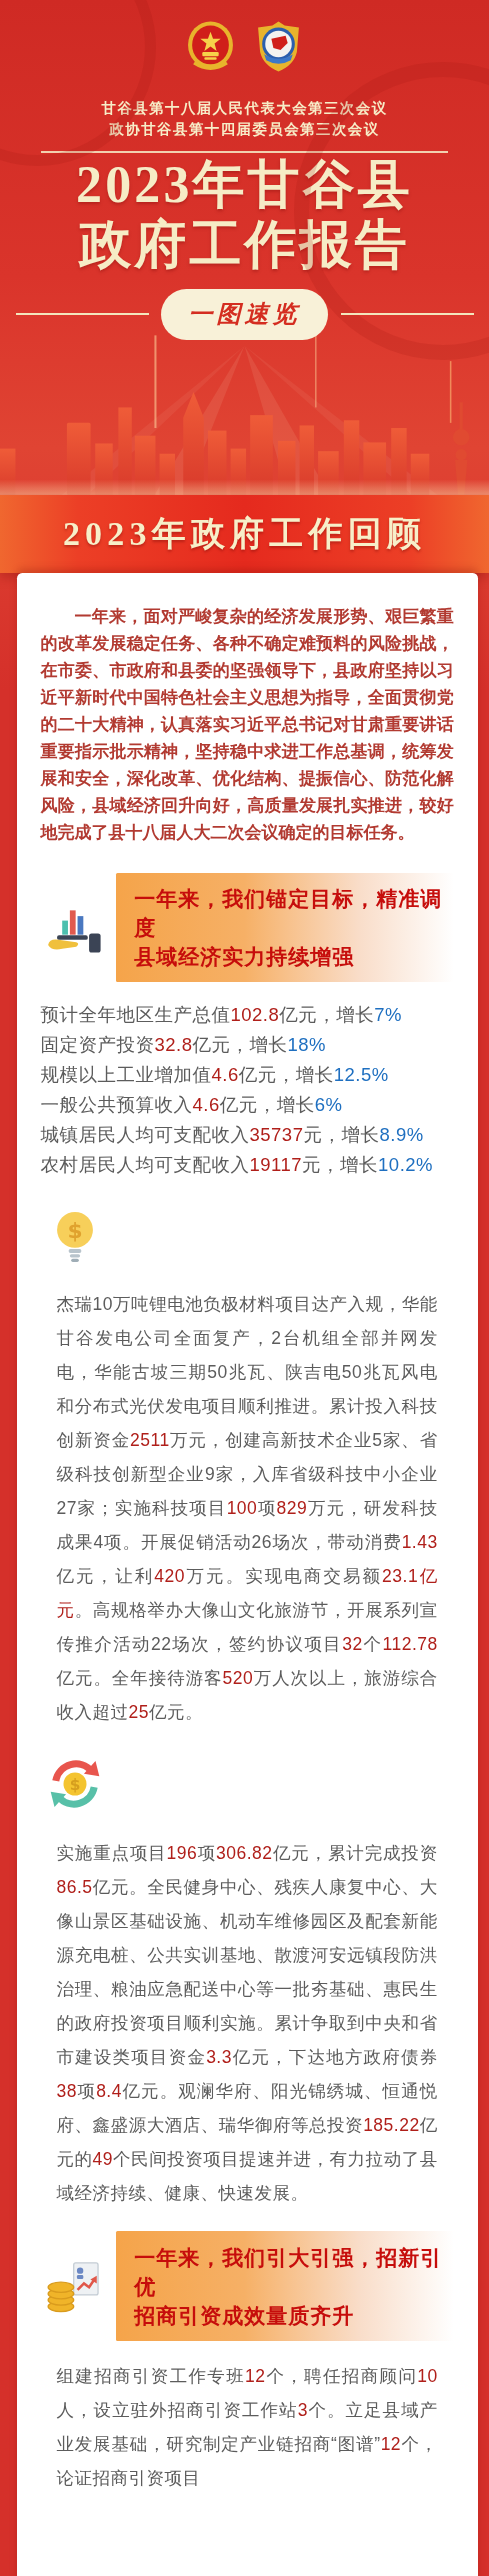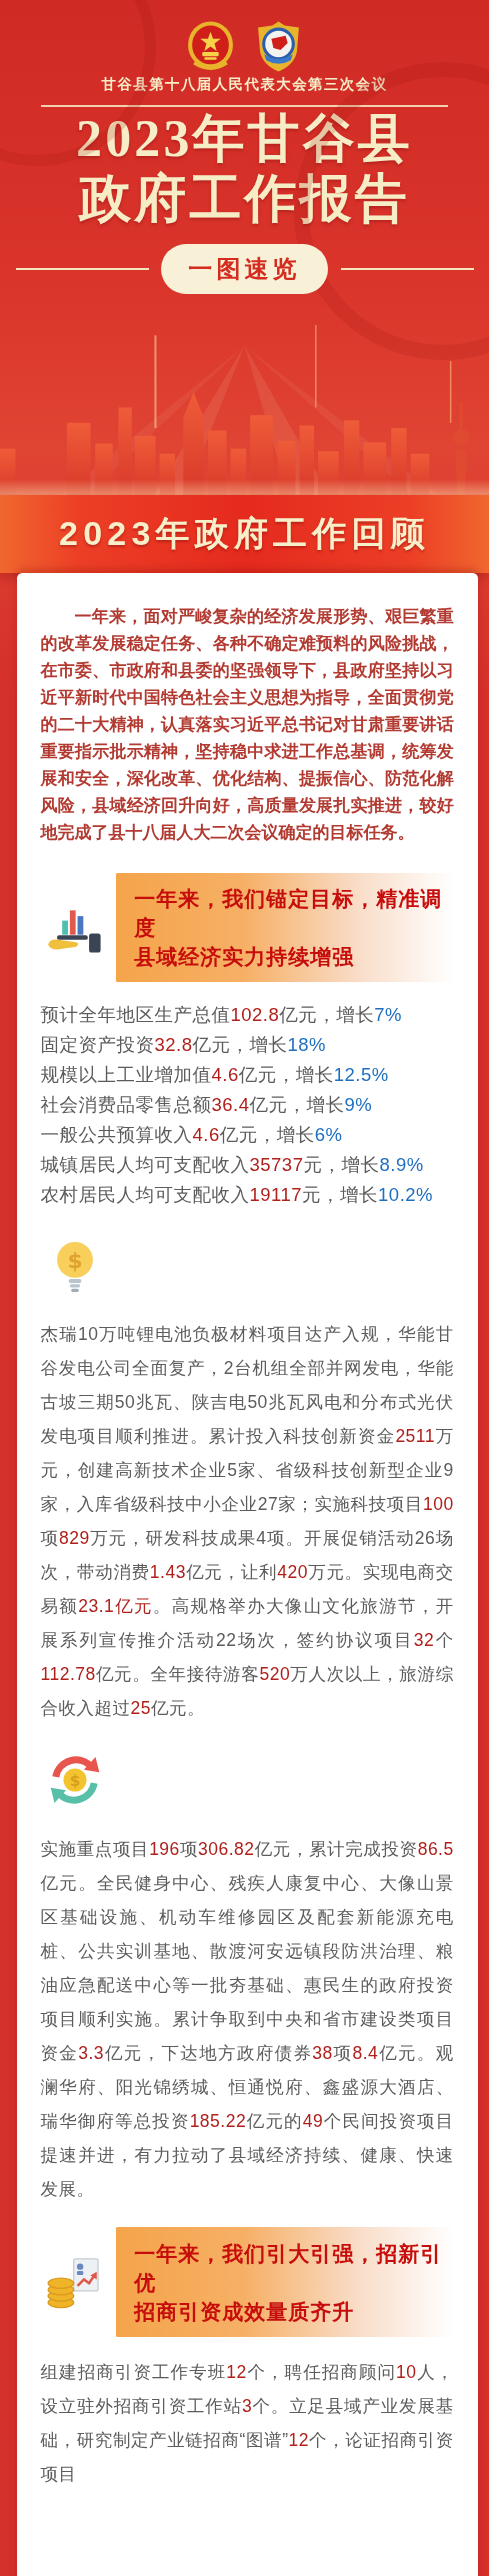--- a/index.html
+++ b/index.html
@@ -15,49 +15,49 @@
   body{width:489px;font-family:"Liberation Sans","DejaVu Sans",sans-serif;background:#fff;}
   .poster{position:relative;width:489px;height:3446px;overflow:hidden;
     background:linear-gradient(180deg,#cf2a24 0%,#da342b 8%,#e04433 13%,#d5302a 20%,#d5302a 100%);}
   
   .hdr{position:relative;text-align:center;padding-top:19.6px;height:475px;}
   .deco-circle{position:absolute;border:11.3px solid rgba(160,20,16,.18);border-radius:50%;pointer-events:none;}
   .dc1{width:216px;height:216px;left:-82px;top:-72px;}
   .dc2{width:268px;height:268px;right:-103px;top:62px;border-width:15.5px;}
   .emblems{display:flex;justify-content:center;gap:19.6px;align-items:center;}
   .emblems svg{display:block;}
-  .meet{margin-top:0;color:var(--cream);font-weight:bold;font-size:14.4px;letter-spacing:1.5px;line-height:21.6px;}
+  .meet{margin-top:24px;color:var(--cream);font-weight:bold;font-size:14.4px;letter-spacing:1.5px;line-height:21.6px;}
   .hdr-divider{margin:10.3px auto 3.1px auto;width:407px;height:1.5px;background:rgba(247,237,200,.85);}
   .big-title{font-family:"Liberation Serif","DejaVu Serif",serif;font-weight:900;color:#f6ecc6;
     font-size:52px;line-height:58px;letter-spacing:3.1px;margin-top:2px;text-shadow:0 2.1px 3.1px rgba(120,10,8,.35);}
   .badge-row{position:relative;margin-top:15.5px;height:49px;}
   .badge-line{position:absolute;top:24px;width:133px;height:2.1px;background:var(--cream-dim);}
   .bl-l{left:15.5px;} .bl-r{right:15.5px;}
   .badge{display:inline-block;background:#f8f1d8;color:#d42d20;font-weight:bold;font-size:24px;
-    letter-spacing:4.1px;padding:9.3px 27px;border-radius:31px;position:relative;z-index:2;}
+    letter-spacing:4.1px;padding:9.3px 27px;border-radius:31px;position:relative;z-index:2;font-style:italic;}
   .skyline{position:absolute;left:0;bottom:0;width:489px;height:170px;}
   
   .ribbon{position:relative;height:78px;display:flex;align-items:center;justify-content:center;
     background:linear-gradient(90deg,#f0672f 0%,#ec3f26 16%,#e52a1e 50%,#ec3f26 84%,#f0672f 100%);
     box-shadow:0 5.2px 9.3px rgba(140,20,12,.35);}
-  .ribbon-title{font-family:Liberation Sans, sans-serif;font-weight:900;color:#f7efc9;
+  .ribbon-title{font-family:Liberation Serif, serif;font-weight:900;color:#f7efc9;
     font-size:34px;letter-spacing:5.2px;text-shadow:0 1.5px 2.6px rgba(120,10,8,.4);}
   
   .card{position:relative;margin:0 11.3px 0 16.5px;background:#ffffff;border-radius:5.2px 5.2px 0 0;
     min-height:2875px;padding:30px 24px 20.6px 24px;box-shadow:0 -3.1px 7.2px rgba(120,10,8,.25);}
   .intro{font-family:"DejaVu Serif","Liberation Serif",serif;color:var(--intro);font-size:17px;
     line-height:27px;text-align:justify;text-indent:2em;margin:0 0 27px 0;font-weight:600;}
   .sec-head{display:flex;align-items:center;margin:21.6px 0 17.5px 0;}
   .sec-icon{flex:0 0 68px;height:68px;display:flex;align-items:center;justify-content:center;}
   .sec-banner{flex:1;margin-left:7.2px;padding:11.3px 5.2px 11.3px 18.5px;border-radius:1.5px;
     background:linear-gradient(90deg,#f5a44a 0%,#f6b066 38%,#f9ddc9 72%,rgba(255,255,255,0) 100%);}
   .sec-banner div{color:var(--head-red);font-weight:bold;font-size:21px;line-height:29px;letter-spacing:1px;}
   .stats{margin:3.1px 0 5.2px 0;}
   .stat-line{font-size:18.5px;line-height:30px;color:var(--body-gray);letter-spacing:0.5px;}
-  .para{font-size:17.5px;line-height:34px;color:var(--body-gray);text-align:justify;margin:0;letter-spacing:0.5px;}
+  .para{font-size:17.5px;line-height:34px;color:var(--body-gray);text-align:justify;margin:16px;letter-spacing:0.5px;}
   .seg-num{color:var(--num);}
   .seg-pct{color:var(--pct);}
 </style>
 </head>
 <body>
 
 <div class="poster">
 
   <div class="hdr">
     <div class="deco-circle dc1"></div>
@@ -79,20 +79,21 @@
           <path d="M48 2 L60 10 L88 14 L84 62 Q78 88 48 100 Q18 88 12 62 L8 14 L36 10 Z" fill="#e8b42c"></path>
           <circle cx="48" cy="46" r="32" fill="#2b5fad"></circle>
           <circle cx="48" cy="46" r="26" fill="#f3f3f0"></circle>
           <path d="M34 36 L62 30 L66 44 L52 58 L38 54 Z" fill="#d01f1a"></path>
           <path d="M20 66 Q48 84 76 66 L72 78 Q48 92 24 78 Z" fill="#3c78c8"></path>
         </svg>
       </span>
     </div>
 
     <div class="meet">甘谷县第十八届人民代表大会第三次会议</div>
+    <div class="meet" style="margin-top:0">政协甘谷县第十四届委员会第三次会议</div>
 
     <div class="hdr-divider"></div>
 
     <div class="big-title">2023年甘谷县</div>
     <div class="big-title">政府工作报告</div>
 
     <div class="badge-row">
       <span class="badge-line bl-l"></span>
       <span class="badge">一图速览</span>
       <span class="badge-line bl-r"></span>
@@ -171,21 +172,20 @@
       </span>
       <div class="sec-banner">
         <div>一年来，我们锚定目标，精准调度</div>
         <div>县域经济实力持续增强</div>
       </div>
     </div>
     <div class="stats">
         <div class="stat-line"><span>预计全年地区生产总值</span><span class="seg-num">102.8</span><span>亿元，增长</span><span class="seg-pct">7%</span></div>
         <div class="stat-line"><span>固定资产投资</span><span class="seg-num">32.8</span><span>亿元，增长</span><span class="seg-pct">18%</span></div>
         <div class="stat-line"><span>规模以上工业增加值</span><span class="seg-num">4.6</span><span>亿元，增长</span><span class="seg-pct">12.5%</span></div>
-        <div class="stat-line"><span>社会消费品零售总额</span><span class="seg-num">36.4</span><span>亿元，增长</span><span class="seg-pct">9%</span></div>
         <div class="stat-line"><span>一般公共预算收入</span><span class="seg-num">4.6</span><span>亿元，增长</span><span class="seg-pct">6%</span></div>
         <div class="stat-line"><span>城镇居民人均可支配收入</span><span class="seg-num">35737</span><span>元，增长</span><span class="seg-pct">8.9%</span></div>
         <div class="stat-line"><span>农村居民人均可支配收入</span><span class="seg-num">19117</span><span>元，增长</span><span class="seg-pct">10.2%</span></div>
       </div>
 
     <div class="sec-head">
       <span class="sec-icon">
         <svg width="64" height="64" viewBox="0 0 100 100">
           <circle cx="50" cy="42" r="28" fill="#f7cf5a"></circle>
           <text x="50" y="54" font-size="34" font-weight="bold" fill="#e0a22e" text-anchor="middle" font-family="DejaVu Sans, sans-serif">$</text>

